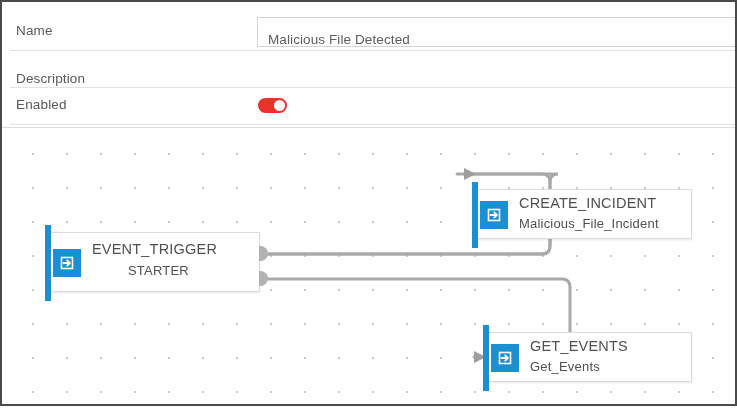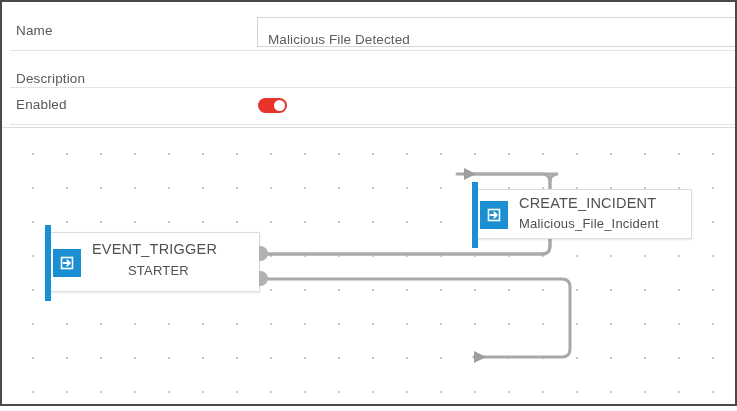--- a/index.html
+++ b/index.html
@@ -230,15 +230,27 @@
           <path d="M9.2 6.4 L11.9 9 L9.2 11.6" fill="none" stroke="#ffffff" stroke-width="1.8" stroke-linecap="round" stroke-linejoin="round"></path>
         </svg>
       </div>
       <div class="node-text node-title" style="left:44px; top:8px;">EVENT_TRIGGER</div>
       <div class="node-text node-sub" style="left:44px; top:30px;margin-left:36px;">STARTER</div>
 
       <div class="port-out" style="left:211px; top:13px;"></div>
       <div class="port-out" style="left:211px; top:38px;"></div>
     </div>
 
+    <div class="node" style="left:483px; top:205px; width:207px; height:50px;">
+      <div class="node-bar" style="height:66px;"></div>
+      <div class="node-icon" style="left:5px; top:11px;">
+        <svg width="18" height="18" viewBox="0 0 18 18" aria-hidden="true">
+          <rect x="3.5" y="3.5" width="11" height="11" fill="none" stroke="#ffffff" stroke-width="1.6"></rect>
+          <path d="M5.5 9 H11" stroke="#ffffff" stroke-width="1.8" stroke-linecap="round"></path>
+          <path d="M9.2 6.4 L11.9 9 L9.2 11.6" fill="none" stroke="#ffffff" stroke-width="1.8" stroke-linecap="round" stroke-linejoin="round"></path>
+        </svg>
+      </div>
+      <div class="node-text node-title" style="left:44px; top:5px;">GET_EVENTS</div>
+      <div class="node-text node-sub" style="left:44px; top:26px;">Get_Events</div>
+    </div>
 
   </div>
 </div>
 
 </body></html>

